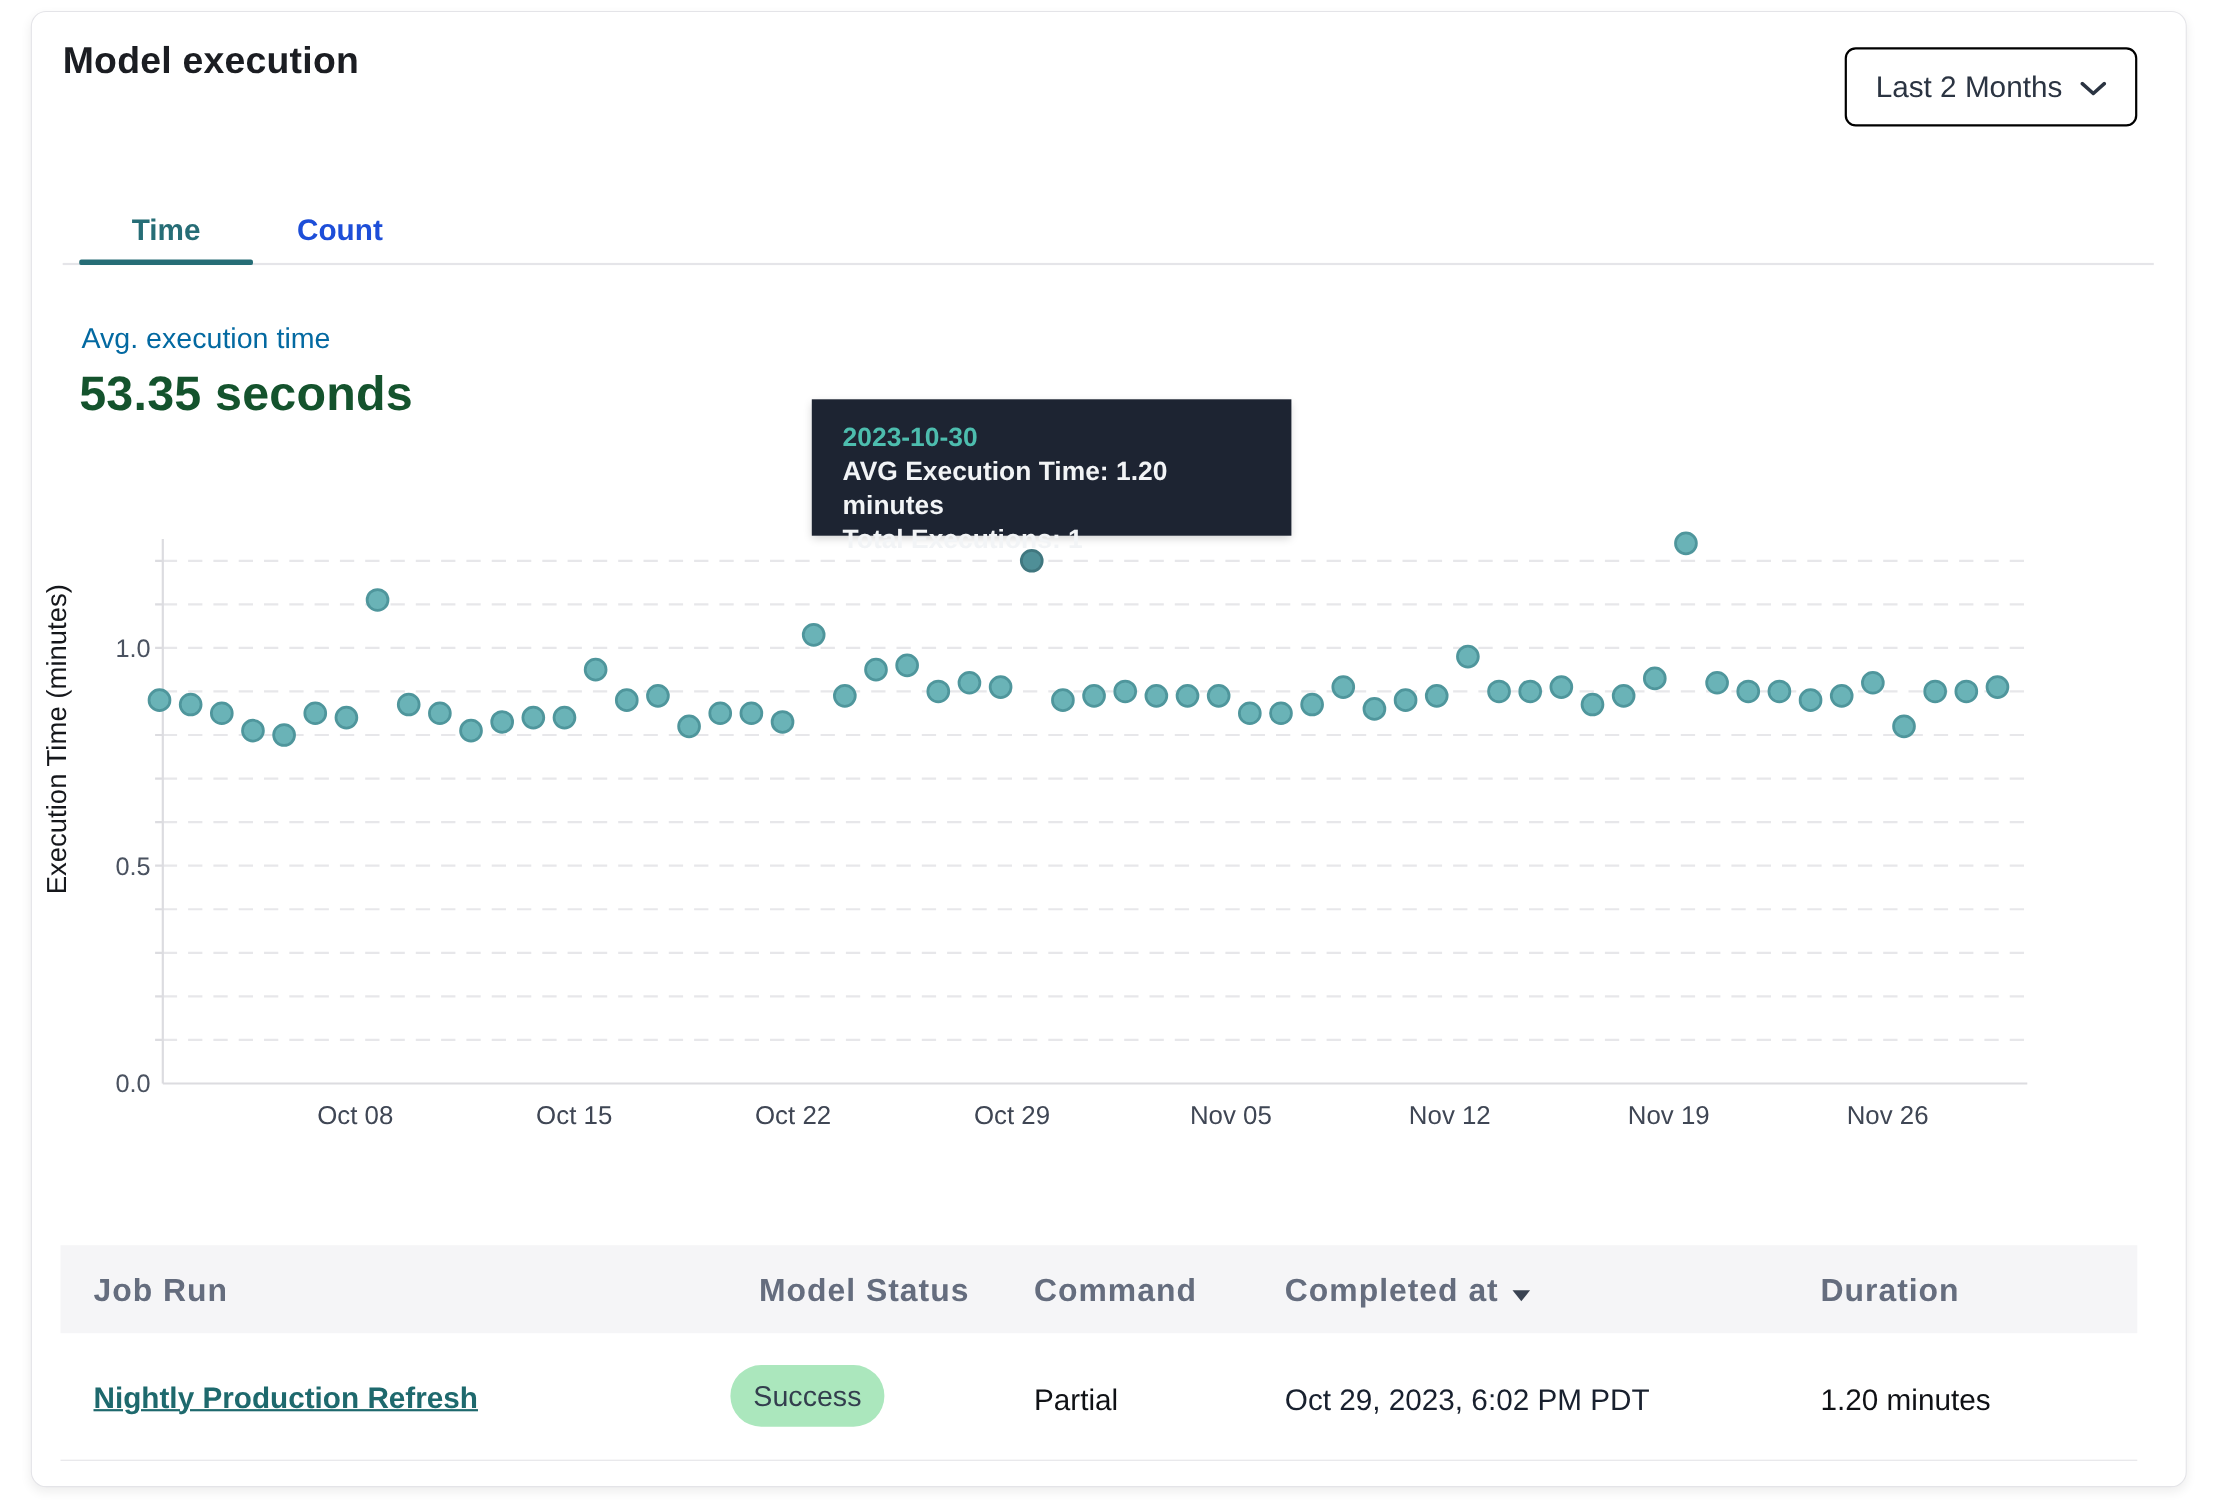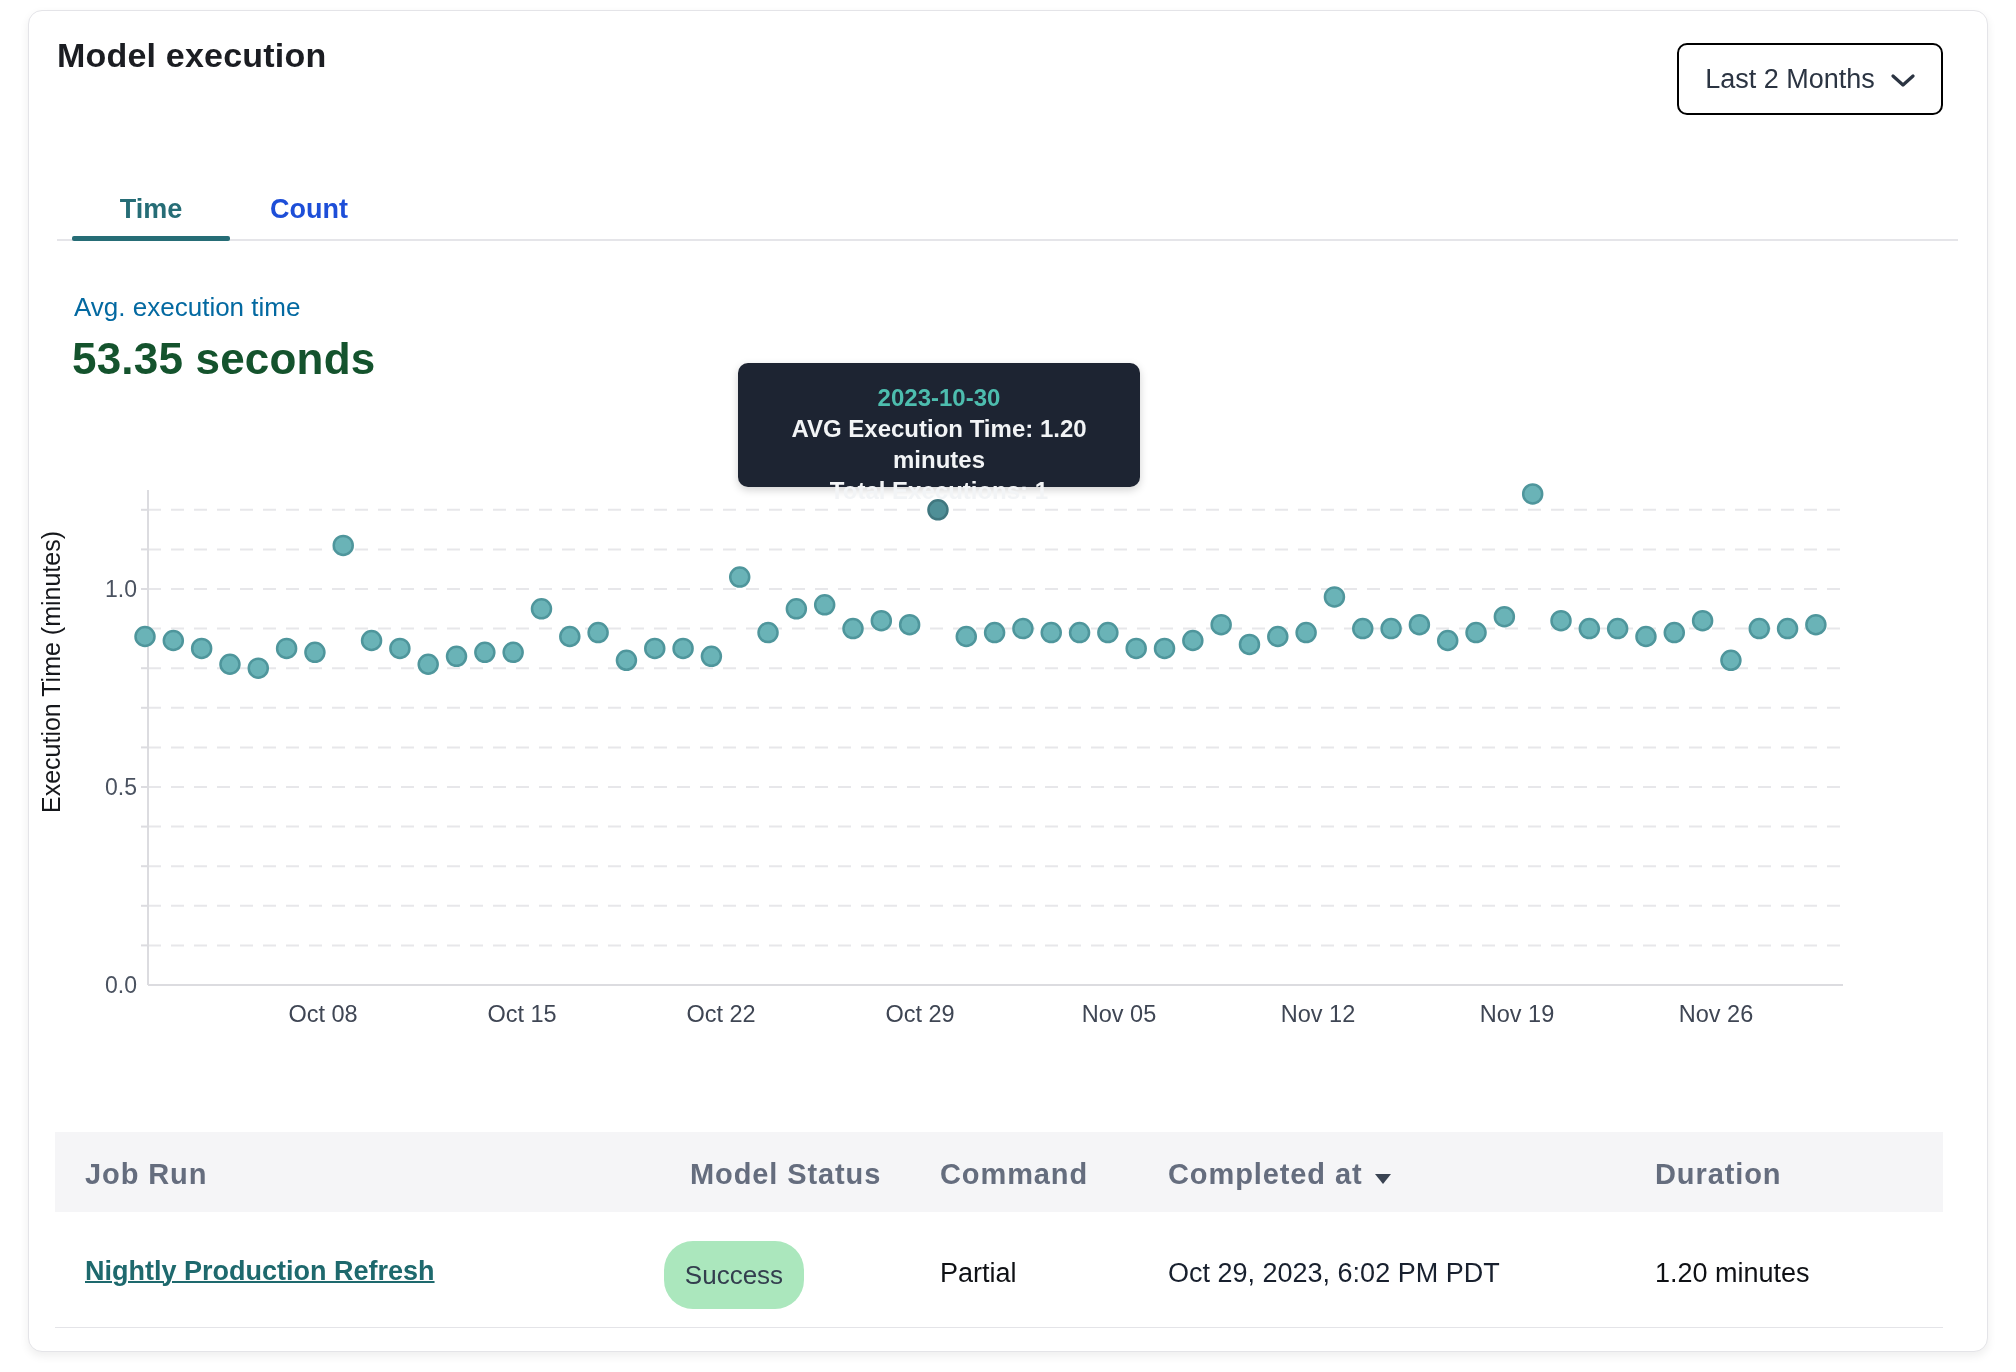--- a/index.html
+++ b/index.html
@@ -22,36 +22,36 @@
   .tab { width:158px; height:62px; display:flex; align-items:center; justify-content:center;
          font-size:27px; font-weight:600; cursor:pointer;text-align:right; }
   .tab.active { color:#266d76; }
   .tab.inactive { color:#1d4ed8; }
   .tabs-border { left:57px; top:239px; width:1901px; height:2px; background:#e5e5e9; }
   .tab-underline { left:72px; top:236px; width:158px; height:5px; background:#266d76; border-radius:2px; }
 
   .summary-label { left:74px; top:292px; font-size:26px; color:#0369a1; }
   .summary-value { left:72px; top:334px; font-size:44px; font-weight:600; color:#14532d; letter-spacing:.2px; }
 
-  .tooltip { left:738px; top:363px; width:402px; height:124px; background:#1d2432; border-radius:10px;
-             padding:19px 28px; z-index:5; box-shadow:0 3px 8px rgba(0,0,0,.18);text-align:center; }
+  .tooltip { left:738px; top:363px; width:436px; height:124px; background:#1d2432; border-radius:0;
+             padding:19px 28px; z-index:5; box-shadow:0 3px 8px rgba(0,0,0,.18); }
   .tooltip .tt-date { font-size:24px; font-weight:600; color:#4dbdae; line-height:31px; }
   .tooltip .tt-line { font-size:24px; font-weight:600; color:#f2f4f6; line-height:31px; }
 
   .chart-wrap { left:25px; top:450px; width:1940px; height:600px; }
 
   .table-header-bg { left:55px; top:1132px; width:1888px; height:80px; background:#f5f5f7; }
   .th { font-size:29px; font-weight:600; color:#656d7e; letter-spacing:.9px; top:1158px; }
   .th-sort { display:inline-block; width:0; height:0; border-left:8px solid transparent;
              border-right:8px solid transparent; border-top:10px solid #3a4352; margin-left:12px; }
   .row-divider { left:55px; top:1327px; width:1888px; height:1px; background:#e4e4e8; }
   .cell { top:1258px; font-size:27px; color:#0f1115; }
   .job-link { top:1256px; font-size:27px; font-weight:700; color:#1e696d; text-decoration:underline;
               text-decoration-thickness:2px; cursor:pointer; }
-  .badge { left:664px; top:1241px; width:140px; height:68px; background:#abe7bd; border-radius:29px;
+  .badge { left:664px; top:1241px; width:140px; height:56px; background:#abe7bd; border-radius:29px;
            display:flex; align-items:center; justify-content:center; font-size:26px; color:#333e4e; }
   .completed-cell { color:#18202e;text-align:right; }
 </style>
 </head>
 <body>
 
 <div class="card"></div>
 
 <div class="abs page-title">Model execution</div>
 

